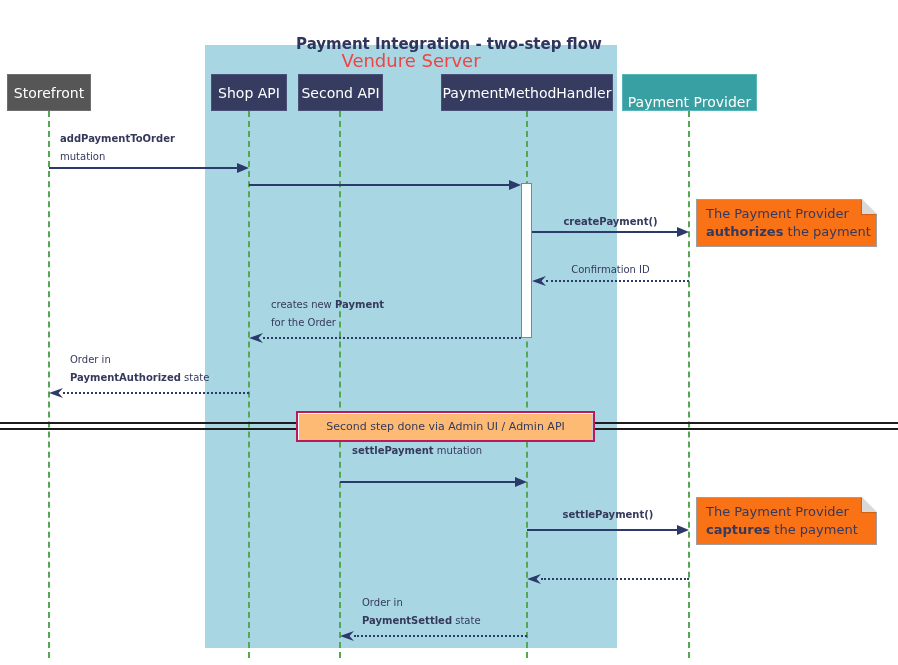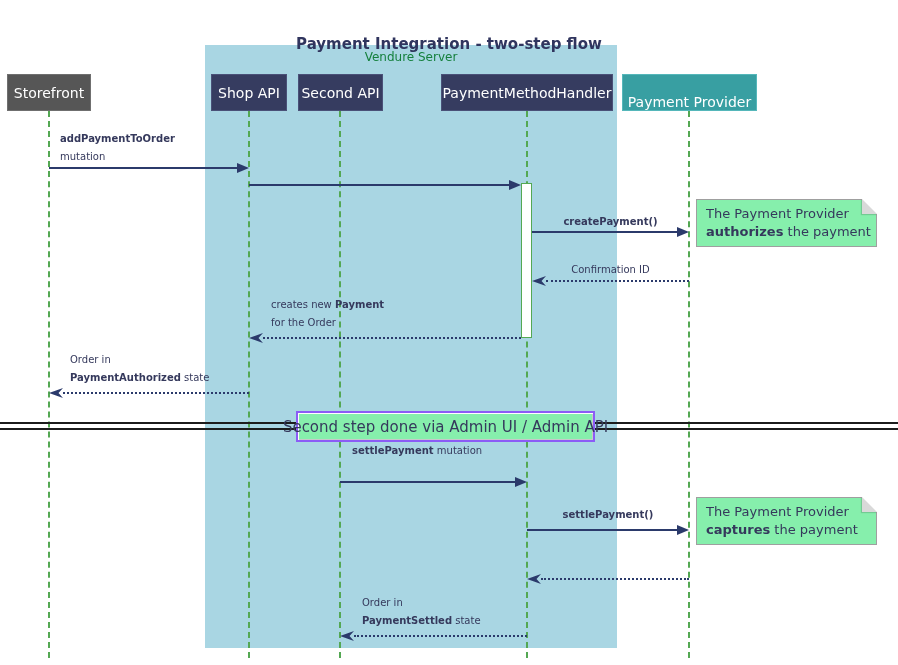--- a/index.html
+++ b/index.html
@@ -6,48 +6,48 @@
   .diagram{
     position:relative;width:898px;height:665px;background:#ffffff;overflow:hidden;
     font-family:"DejaVu Sans","Liberation Sans",sans-serif;color:#35395c;
   }
   .abs{position:absolute;}
   .title{
     left:0;top:11px;width:898px;text-align:center;
     font-size:15px;font-weight:bold;color:#30355e;z-index:6;margin-top:24px;
   }
   .server-box{left:205px;top:45px;width:412px;height:603px;background:#a9d6e3;z-index:1;}
-  .server-label{left:205px;top:50px;width:412px;text-align:center;font-size:12px;color:#15803d;z-index:2;}
+  .server-label{left:205px;top:50px;width:412px;text-align:center;font-size:18px;color:#ef4444;z-index:2;}
   .lifeline{width:0;border-left:2px dashed #54a853;top:111px;height:547px;z-index:2;}
   .pbox{
     top:74px;height:37px;z-index:5;box-sizing:border-box;
     display:flex;align-items:center;justify-content:center;
     font-size:14px;color:#ffffff;border:1px solid transparent;
   }
   .pbox.navy{background:#363c60;border-color:#4a5178;}
   .pbox.teal{background:#389fa2;border-color:#55b7ba;align-items:flex-end;}
   .pbox.gray{background:#565656;border-color:#6f6f6f;}
   .activation{left:521px;top:183px;width:11px;height:155px;background:#ffffff;border:1px solid #54a853;box-sizing:border-box;z-index:4;}
   .aline{height:2px;background:#2b3a6b;z-index:4;}
   .dline{height:0;border-top:2px dotted #2b3a6b;z-index:4;}
   .head-r{width:0;height:0;border-left:12px solid #2b3a6b;border-top:5px solid transparent;border-bottom:5px solid transparent;z-index:4;}
   .head-l{width:14px;height:10px;background:#2b3a6b;clip-path:polygon(0 50%,100% 0,68% 50%,100% 100%);z-index:4;}
   .mlabel{font-size:10px;line-height:18px;color:#35395c;z-index:4;white-space:nowrap;}
   .mlabel b{font-weight:bold;}
   .center{text-align:center;}
   .divline{left:0;width:898px;height:2px;background:#1c1c1c;z-index:3;}
   .divider-box{
     left:296px;top:411px;width:299px;height:31px;box-sizing:border-box;
-    background:#86efac;border:2px solid #8b5cf6;z-index:5;
+    background:#fdba74;border:2px solid #be185d;z-index:5;
     box-shadow:inset 1px 1px 0 #ffffff, inset -1px -1px 0 #c9c9c9;
     display:flex;align-items:center;justify-content:center;
-    font-size:15px;color:#35395c;white-space:nowrap;
+    font-size:11px;color:#35395c;white-space:nowrap;
   }
   .note{
-    width:181px;height:48px;box-sizing:border-box;background:#86efac;border:1px solid #9f9f9f;
+    width:181px;height:48px;box-sizing:border-box;background:#f97316;border:1px solid #9f9f9f;
     z-index:5;font-size:13px;line-height:18px;color:#35395c;padding:5px 0 0 9px;white-space:nowrap;
   }
   .note .fold{
     content:"";position:absolute;top:-1px;right:-1px;width:0;height:0;
     border-style:solid;border-width:0 15px 15px 0;
     border-color:#ffffff #ffffff #d9d9d9 transparent;
     box-shadow:-1px 1px 1px rgba(0,0,0,0.15);
   }
 </style>
 </head>

